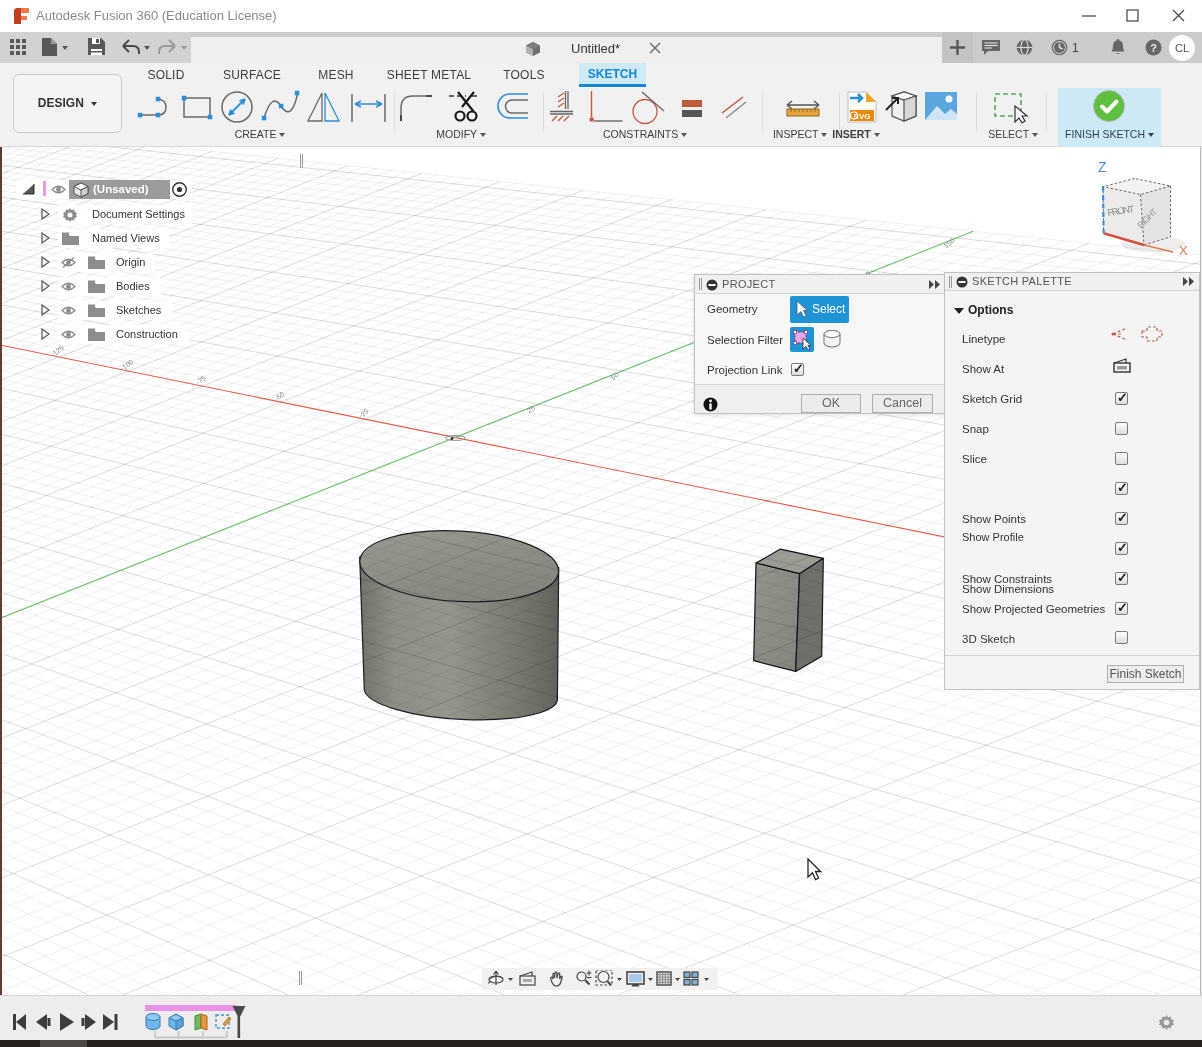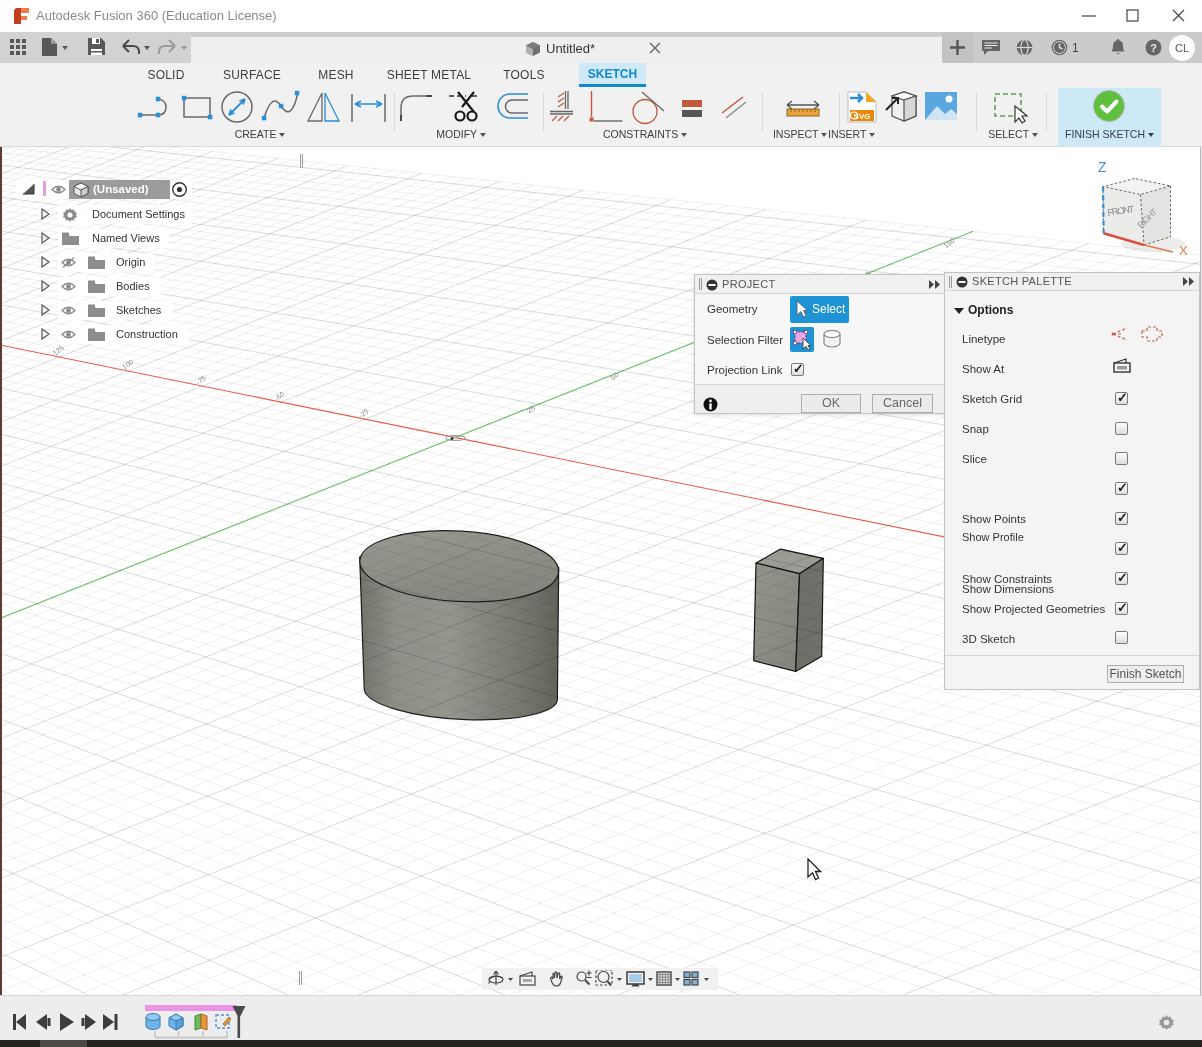--- a/index.html
+++ b/index.html
@@ -75,21 +75,21 @@
       <svg class="abs" style="left:158px;top:7px" width="30" height="17">
         <path d="M17 7 L11 1 M17 7 L11 13 M17 7 H7 Q1 7 1 13 V15" stroke="#9a9a9a" stroke-width="2" fill="none"></path>
       </svg>
       <span class="caret abs" style="left:181px;top:14px;border-top-color:#9a9a9a"></span>
     </div>
     <svg class="abs" style="left:525px;top:9px" width="16" height="16">
       <polygon points="8,1 15,4.5 15,11.5 8,15 1,11.5 1,4.5" fill="#6f6f6f"></polygon>
       <polygon points="1,4.5 8,8 8,15 1,11.5" fill="#b2b2b2"></polygon>
       <polygon points="8,1 15,4.5 8,8 1,4.5" fill="#7d7d7d"></polygon>
     </svg>
-    <div class="abs" style="left:546px;top:9px;font-size:13px;color:#333;">Untitled*</div>
+    <div class="abs" style="left:571px;top:9px;font-size:13px;color:#333;">Untitled*</div>
     <svg class="abs" style="left:649px;top:10px" width="12" height="12">
       <path d="M1 1 L11 11 M11 1 L1 11" stroke="#666" stroke-width="1.4"></path>
     </svg>
     <div id="rtools" class="abs">
       <div class="abs" style="left:0px;top:0;width:31px;height:31px;background:#c3c3c3;"></div>
       <svg class="abs" style="left:7px;top:7px" width="17" height="17">
         <path d="M8.5 1 V16 M1 8.5 H16" stroke="#555" stroke-width="2.4"></path>
       </svg>
       <svg class="abs" style="left:40px;top:8px" width="18" height="16">
         <path d="M0 0 H18 V11 H6 L2 15 L2 11 H0 Z" fill="#666"></path>
@@ -117,31 +117,32 @@
       <div class="abs" style="left:227px;top:2.5px;width:26px;height:26px;border-radius:50%;background:#fdfdfd;text-align:center;line-height:26px;font-size:11px;color:#555;">CL</div>
     </div>
   </div>
 <div id="ribbon" class="abs">
     <div class="rtab" style="left:166px;width:120px;margin-left:-60px;text-align:center;line-height:24px;">SOLID</div>
     <div class="rtab" style="left:252px;width:120px;margin-left:-60px;text-align:center;line-height:24px;">SURFACE</div>
     <div class="rtab" style="left:336px;width:120px;margin-left:-60px;text-align:center;line-height:24px;">MESH</div>
     <div class="rtab" style="left:429px;width:120px;margin-left:-60px;text-align:center;line-height:24px;">SHEET METAL</div>
     <div class="rtab" style="left:524px;width:120px;margin-left:-60px;text-align:center;line-height:24px;">TOOLS</div>
     <div id="sktab" class="abs"><span>SKETCH</span></div>
+    <div id="design" class="abs">DESIGN <span class="caret" style="margin-left:4px;border-top-color:#333"></span></div>
     <div class="gsep" style="left:394px"></div>
     <div class="gsep" style="left:543px"></div>
     <div class="gsep" style="left:762px"></div>
     <div class="gsep" style="left:839px"></div>
     <div class="gsep" style="left:976px"></div>
     <div class="gsep" style="left:1046px"></div>
     <div class="glabel" style="left:260px;width:160px;margin-left:-80px;text-align:center;">CREATE <span class="caret" style="border-top-width:4px"></span></div>
     <div class="glabel" style="left:461px;width:160px;margin-left:-80px;text-align:center;">MODIFY <span class="caret" style="border-top-width:4px"></span></div>
     <div class="glabel" style="left:645px;width:160px;margin-left:-80px;text-align:center;">CONSTRAINTS <span class="caret" style="border-top-width:4px"></span></div>
     <div class="glabel" style="left:800px;width:160px;margin-left:-80px;text-align:center;">INSPECT <span class="caret" style="border-top-width:4px"></span></div>
-    <div class="glabel" style="left:908px;width:160px;margin-left:-80px;">INSERT <span class="caret" style="border-top-width:4px"></span></div>
+    <div class="glabel" style="left:856px;width:160px;margin-left:-80px;text-align:center;font-weight:bold;">INSERT <span class="caret" style="border-top-width:4px"></span></div>
     <div class="glabel" style="left:1013px;width:160px;margin-left:-80px;text-align:center;">SELECT <span class="caret" style="border-top-width:4px"></span></div>
     <svg class="abs" style="left:136px;top:27px" width="400" height="34">
       <path d="M4 25 H22 Q30 25 30 17 A8 8 0 0 0 22 9" stroke="#6a6a6a" stroke-width="1.5" fill="none"></path>
       <rect x="1.8" y="22.8" width="4.5" height="4.5" fill="#2a8fd4"></rect>
       <rect x="19.8" y="22.8" width="4.5" height="4.5" fill="#2a8fd4"></rect>
       <rect x="19.8" y="6.8" width="4.5" height="4.5" fill="#2a8fd4"></rect>
       <rect x="48" y="8" width="26" height="19" stroke="#6a6a6a" stroke-width="1.5" fill="none"></rect>
       <rect x="45.8" y="5.8" width="4.5" height="4.5" fill="#2a8fd4"></rect>
       <rect x="71.8" y="24.8" width="4.5" height="4.5" fill="#2a8fd4"></rect>
       <circle cx="101" cy="17" r="15" stroke="#6a6a6a" stroke-width="1.5" fill="none"></circle>

